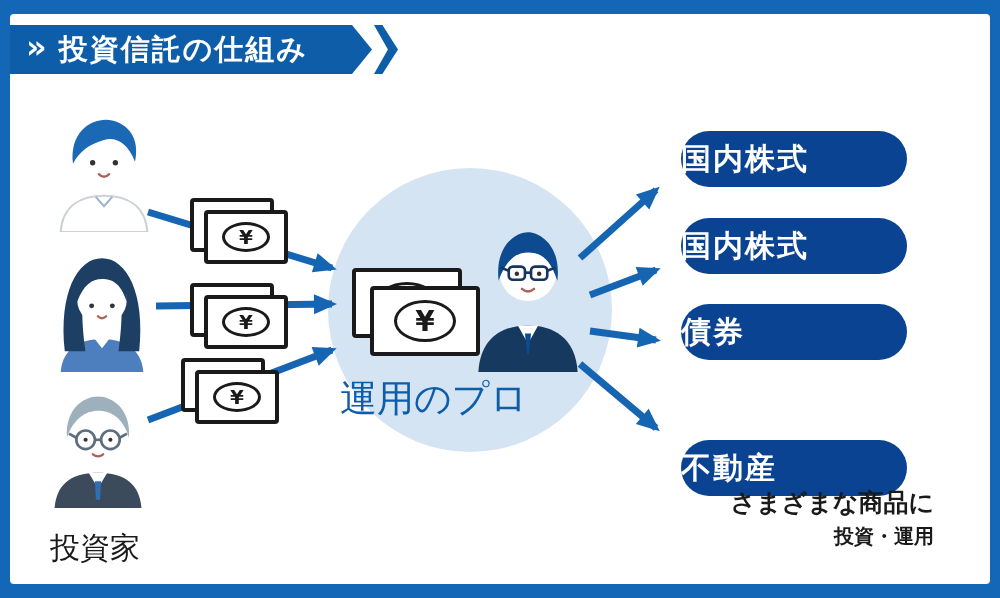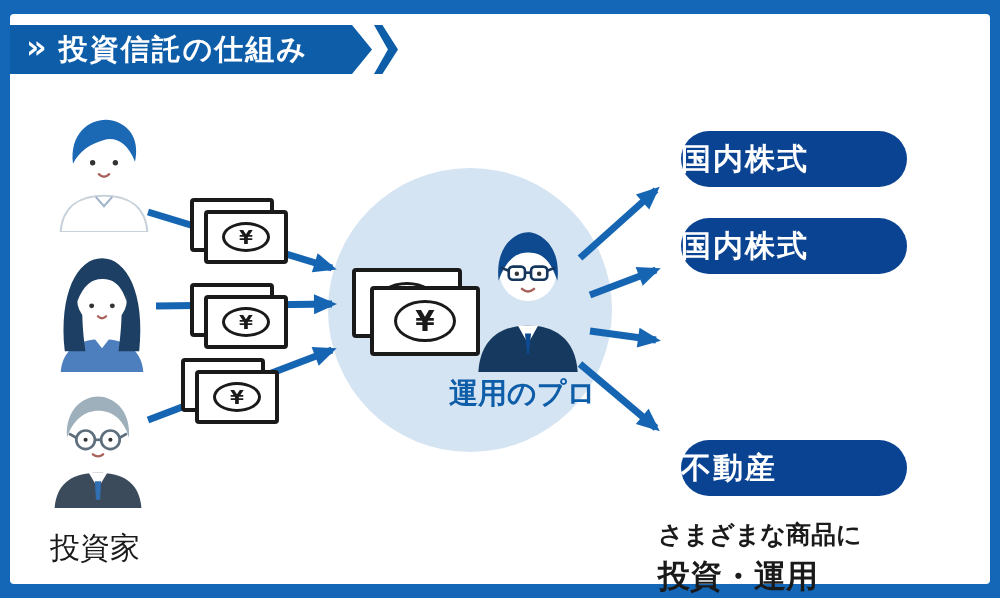--- a/index.html
+++ b/index.html
@@ -42,31 +42,31 @@
   .bill-stack.small .front{ left:14px; top:12px; }
   .bill-stack.small .oval{ left:14px; right:14px; top:8px; bottom:8px; font-size:20px; }
   .bill-stack.big{ width:132px; height:92px; }
   .bill-stack.big .bill{ width:110px; height:70px; }
   .bill-stack.big .back{ left:0; top:0; }
   .bill-stack.big .front{ left:18px; top:18px; }
   .bill-stack.big .oval{ left:20px; right:20px; top:10px; bottom:10px; font-size:28px; }
 
   
   .investors-label{ position:absolute; left:50px; top:528px; font-size:30px; font-weight:normal; color:var(--text); }
-  .manager-label{ position:absolute; left:340px; top:374px; width:256px; text-align:right;
-                  font-size:29px; font-weight:bold; color:var(--label-blue); }
+  .manager-label{ position:absolute; left:340px; top:374px; width:256px; text-align:left;
+                  font-size:37px; font-weight:normal; color:var(--label-blue); }
 
   
   .pill{ position:absolute; left:681px; width:226px; height:56px; background:var(--pill); border-radius:29px;
          color:#fff; display:flex; align-items:center; 
          font-size:30px; font-weight:bold; letter-spacing:2px; }
 
-  .footer-note{ position:absolute; left:658px; top:486px; width:276px; text-align:left; color:var(--text); font-weight:bold;margin-top:32px; }
+  .footer-note{ position:absolute; left:658px; top:486px; width:276px; text-align:right; color:var(--text); font-weight:bold; }
   .footer-note .l1{ font-size:25px; }
-  .footer-note .l2{ font-size:32px; margin-top:4px; }
+  .footer-note .l2{ font-size:20px; margin-top:4px; }
 </style>
 </head>
 <body>
 
 <div class="canvas">
   <div class="inner"></div>
 
   <div class="circle"></div>
 
   <svg class="arrows" viewBox="0 0 1000 598">
@@ -199,20 +199,23 @@
 
   <div class="investors-label">投資家</div>
   <div class="manager-label">運用のプロ</div>
 
   <div class="pill" style="top:131px">
     <span>国内株式</span>
   </div>
   <div class="pill" style="top:218px">
     <span>国内株式</span>
   </div>
+  <div class="pill" style="top:304px">
+    <span>債券</span>
+  </div>
   <div class="pill" style="top:440px">
     <span>不動産</span>
   </div>
 
   <div class="footer-note">
     <div class="l1">さまざまな商品に</div>
     <div class="l2">投資・運用</div>
   </div>
 </div>
 

